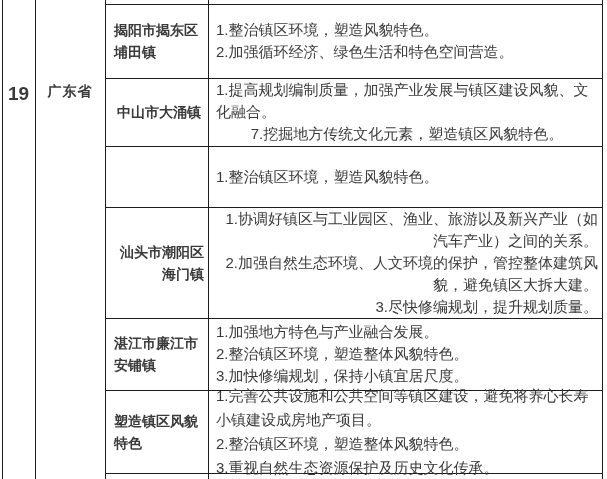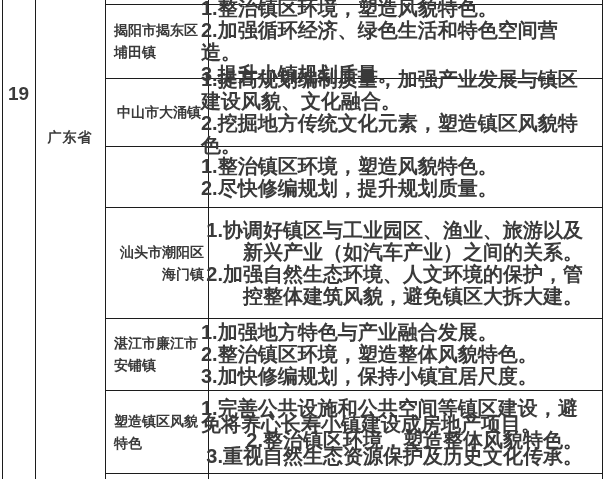--- a/index.html
+++ b/index.html
@@ -22,44 +22,44 @@
   .h0{top:4px;} .h1{top:78px;} .h2{top:146px;} .h3{top:207px;}
   .h4{top:318px;} .h5{top:390px;} .h6{top:473px;}
 
   
   .rownum{
     position:absolute;left:2px;width:33px;top:83px;
     text-align:center;font-weight:bold;font-size:19px;
   }
   .province{
     position:absolute;left:35px;width:70px;top:83px;
-    text-align:center;font-weight:bold;font-size:14px;letter-spacing:1px;margin-top:46px;
+    text-align:center;font-weight:bold;font-size:14px;letter-spacing:1px;
   }
 
   
   .r0{top:4px;height:74px;}
   .r1{top:78px;height:68px;align-items:center;}
   .r2{top:146px;height:61px;}
   .r3{top:207px;height:111px;text-align:right;}
   .r4{top:318px;height:72px;}
   .r5{top:390px;height:83px;}
 
   .town{
     position:absolute;left:105px;width:103px;
     box-sizing:border-box;padding-left:9px;padding-right:4px;
     display:flex;flex-direction:column;justify-content:center;
     font-weight:bold;font-size:14px;line-height:22px;
   }
   .remarks{
-    position:absolute;left:194px;width:393px;
+    position:absolute;left:209px;width:393px;
     box-sizing:border-box;padding-left:7px;padding-right:4px;
     display:flex;flex-direction:column;justify-content:center;
-    font-size:20px;line-height:22px;font-weight:bold;
+    font-size:15px;line-height:22px;
   }
-  .r5.remarks{line-height:16px;align-items:flex-end;}
+  .r5.remarks{line-height:24px;}
   .remark-item{white-space:normal;}
 </style>
 </head>
 <body>
 
 <div class="page">
 
   <div class="vline v-left"></div>
   <div class="vline v-c1"></div>
   <div class="vline v-c2"></div>
@@ -73,38 +73,37 @@
   <div class="hline h5"></div>
   <div class="hline h6"></div>
 
   <div class="rownum">19</div>
   <div class="province">广东省</div>
 
   <div class="town r0">揭阳市揭东区埔田镇</div>
   <div class="remarks r0">
     <div class="remark-item">1.整治镇区环境，塑造风貌特色。</div>
     <div class="remark-item">2.加强循环经济、绿色生活和特色空间营造。</div>
-    <div class="remark-item">3.提升小镇规划质量。</div>
   </div>
 
   <div class="town r1">中山市大涌镇</div>
   <div class="remarks r1">
     <div class="remark-item">1.提高规划编制质量，加强产业发展与镇区建设风貌、文化融合。</div>
-    <div class="remark-item">2.挖掘地方传统文化元素，塑造镇区风貌特色。</div>
+    <div class="remark-item">7.挖掘地方传统文化元素，塑造镇区风貌特色。</div>
   </div>
 
   <div class="remarks r2">
     <div class="remark-item">1.整治镇区环境，塑造风貌特色。</div>
-    <div class="remark-item">2.尽快修编规划，提升规划质量。</div>
   </div>
 
   <div class="town r3">汕头市潮阳区海门镇</div>
   <div class="remarks r3">
     <div class="remark-item">1.协调好镇区与工业园区、渔业、旅游以及新兴产业（如汽车产业）之间的关系。</div>
     <div class="remark-item">2.加强自然生态环境、人文环境的保护，管控整体建筑风貌，避免镇区大拆大建。</div>
+    <div class="remark-item">3.尽快修编规划，提升规划质量。</div>
   </div>
 
   <div class="town r4">湛江市廉江市安铺镇</div>
   <div class="remarks r4">
     <div class="remark-item">1.加强地方特色与产业融合发展。</div>
     <div class="remark-item">2.整治镇区环境，塑造整体风貌特色。</div>
     <div class="remark-item">3.加快修编规划，保持小镇宜居尺度。</div>
   </div>
 
   <div class="town r5">塑造镇区风貌特色</div>

